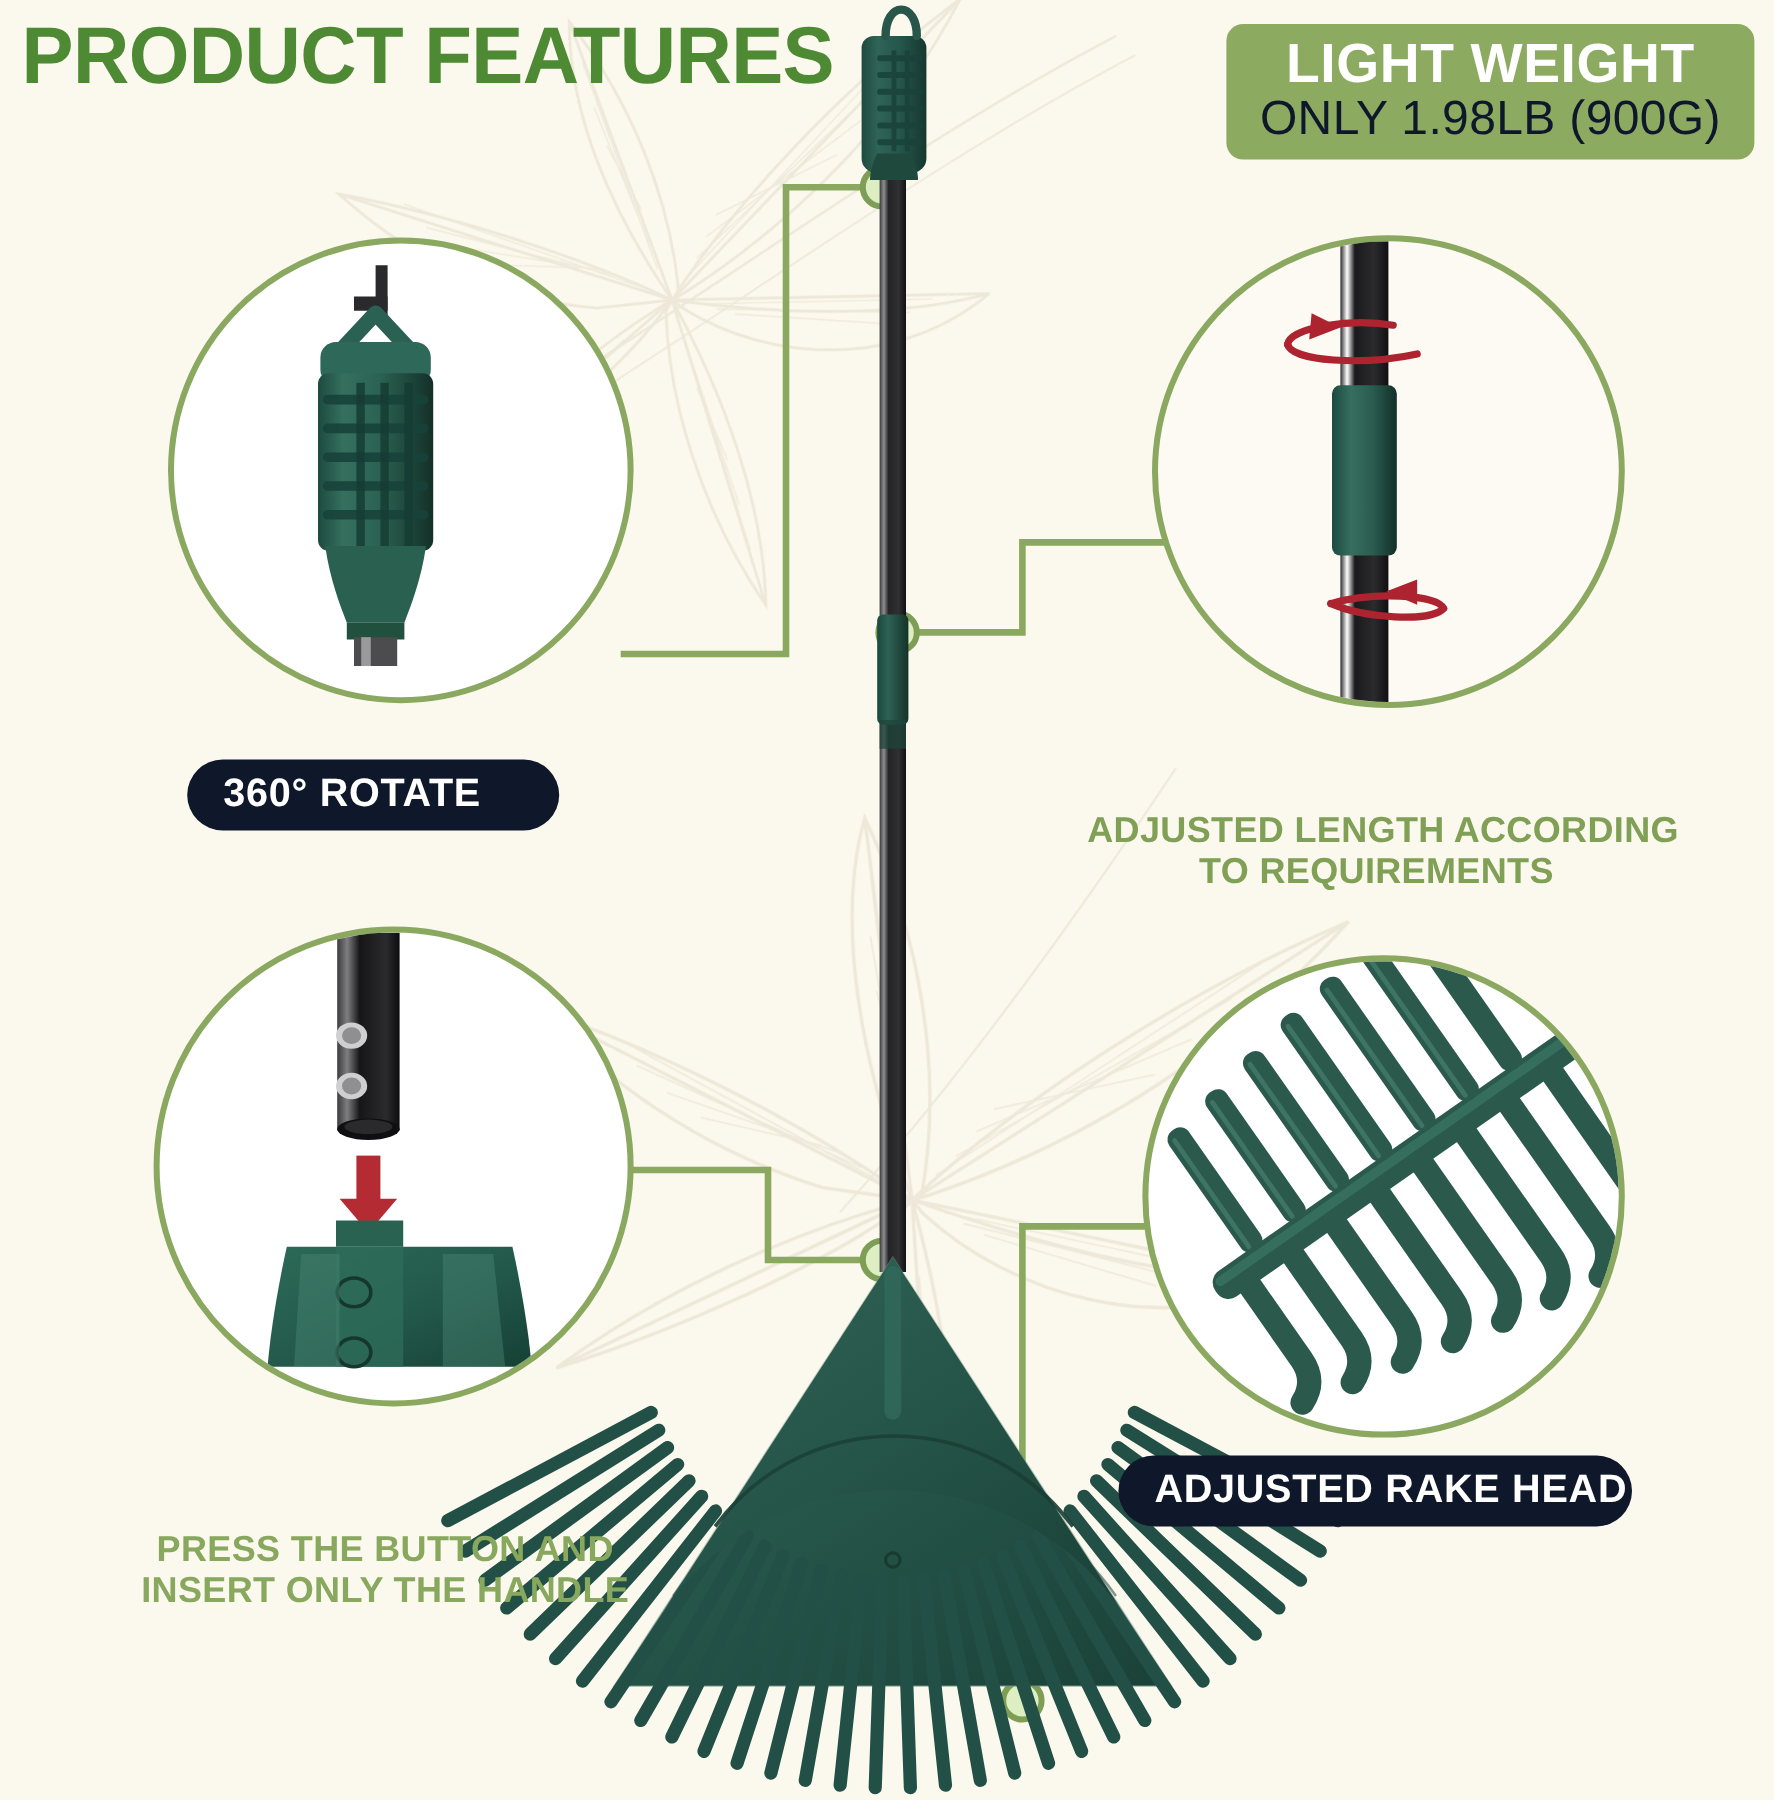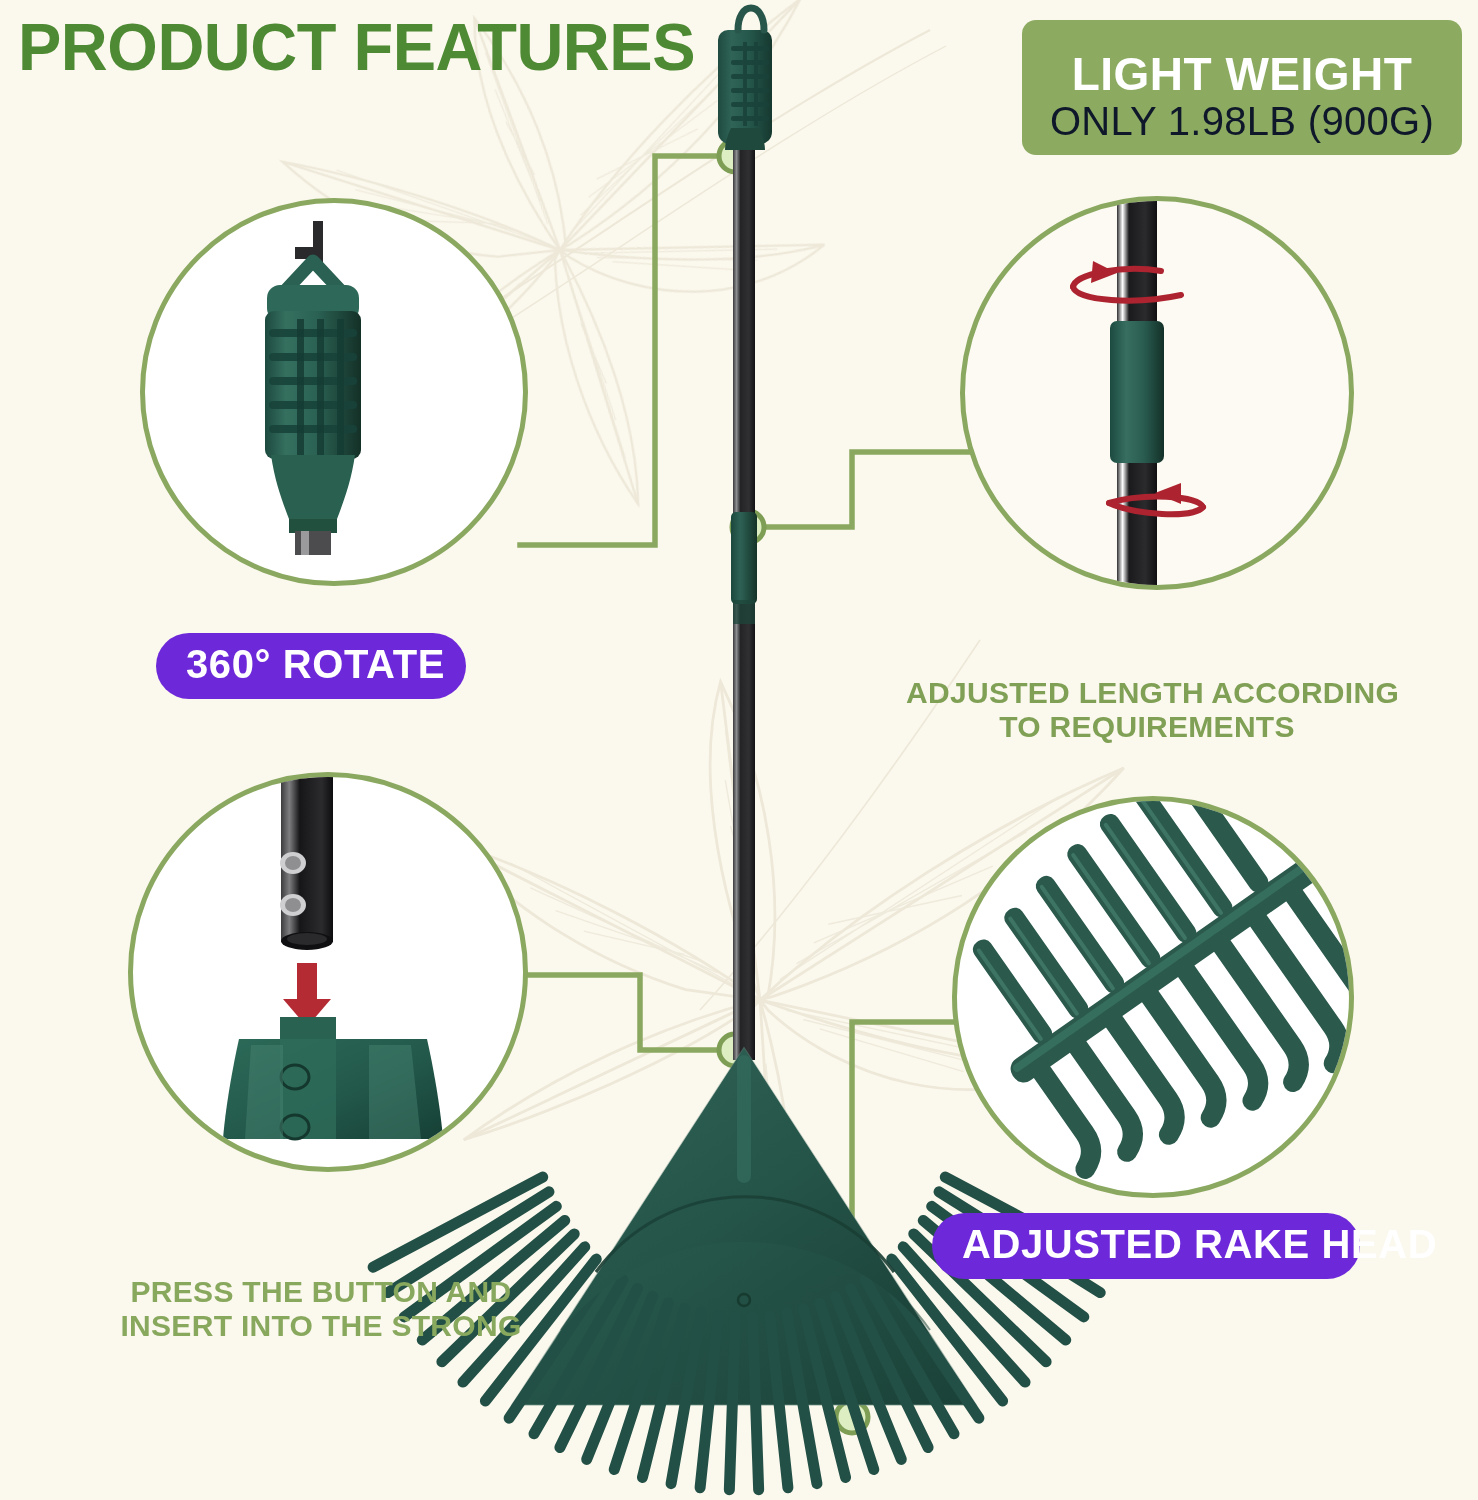--- a/index.html
+++ b/index.html
@@ -32,43 +32,43 @@
     position:absolute;left:1022px;top:20px;
     width:440px;
     background:#8cab61;
     border-radius:14px;
     padding:9px 0 13px 0;
     box-sizing:border-box;
     text-align:center;
   }
   #weight-badge .bl1{
     display:block;color:#ffffff;font-size:46px;font-weight:bold;
-    letter-spacing:0.5px;line-height:1.02;margin-top:22px;
+    letter-spacing:0.5px;line-height:1.02;
   }
   #weight-badge .bl2{
     display:block;color:#0f172a;font-size:40px;font-weight:normal;
     letter-spacing:0.3px;line-height:1.05;margin-top:2px;
   }
 
   
   .bubble{
     position:absolute;border-radius:50%;
     border:5px solid #8aa85f;
     overflow:hidden;
   }
   .bubble.white{background:#ffffff;}
   .bubble.cream{background:#fcfaf2;}
 
   
   .pill{
     position:absolute;
-    background:#6d28d9;
+    background:#0f172a;
     border-radius:999px;
     color:#ffffff;
-    font-size:40px;font-weight:bold;
+    font-size:33px;font-weight:bold;
     letter-spacing:0.6px;
     padding:9px 30px 12px 30px;
     white-space:nowrap;
     box-sizing:border-box;
   }
   .caption{
     position:absolute;
     color:#7fa055;
     font-size:30px;
     font-weight:bold;
@@ -486,17 +486,17 @@
     <span class="bl1">LIGHT WEIGHT</span>
     <span class="bl2">ONLY 1.98LB (900G)</span>
   </div>
 
   <div class="pill" style="left:156px;top:633px;width:310px;">360° ROTATE</div>
 
   <div class="caption" style="left:906px;top:676px;width:482px;">ADJUSTED LENGTH ACCORDING
 TO REQUIREMENTS</div>
 
   <div class="caption sub2" style="left:110px;top:1275px;width:422px;">PRESS THE BUTTON AND
-INSERT INTO THE STRONG</div>
+INSERT ONLY THE HANDLE</div>
 
   <div class="pill" style="left:932px;top:1213px;width:428px;">ADJUSTED RAKE HEAD</div>
 
 </div>
 
 </body></html>

